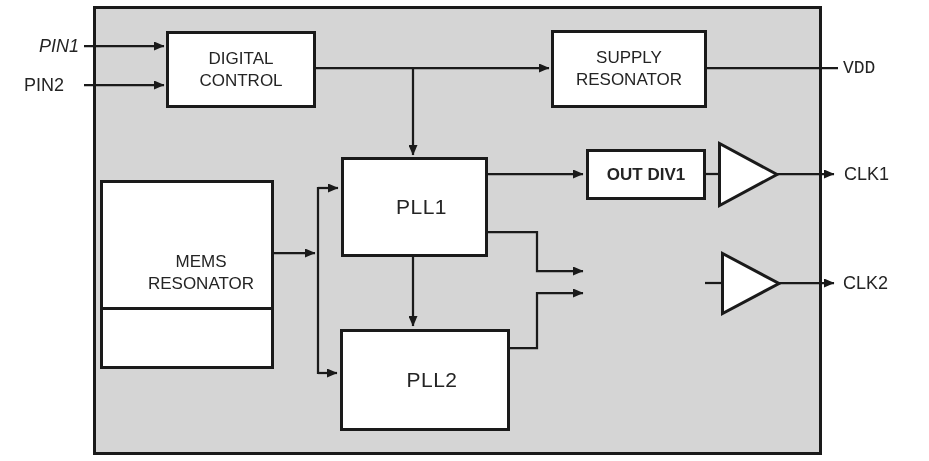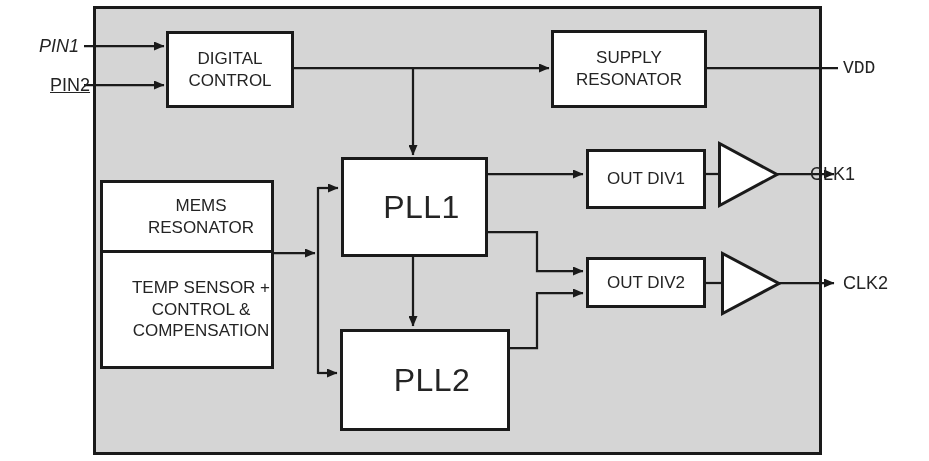--- a/index.html
+++ b/index.html
@@ -13,21 +13,21 @@
   .stage{position:relative;width:929px;height:461px;}
   svg.wiring{position:absolute;left:0;top:0;z-index:1;}
   .chip-rect{fill:var(--chip-fill);stroke:var(--line);stroke-width:3;}
   .wire{stroke:var(--line);stroke-width:2.25;fill:none;}
   .buffer{fill:var(--block-fill);stroke:var(--line);stroke-width:3;}
   .block{
     position:absolute;z-index:2;background:var(--block-fill);
     border:3px solid var(--line);display:flex;align-items:center;justify-content:center;
     text-align:center;font-size:17px;line-height:1.28;color:var(--text);
   }
-  .block.pll{font-size:32px;letter-spacing:0.5px;padding-left:14px;}
+  .block.pll{font-size:21px;letter-spacing:0.5px;padding-left:14px;}
   .mems-split{flex-direction:column;align-items:stretch;padding:0;}
   .mems-section{display:flex;align-items:center;justify-content:center;text-align:center;padding-left:28px;}
   .mems-top{height:70px;border-bottom:3px solid var(--line);}
   .mems-bottom{flex:1;}
   .pin-label{
     position:absolute;z-index:2;font-size:18px;line-height:20px;white-space:nowrap;
     color:var(--text);
   }
 </style>
 </head>
@@ -66,52 +66,46 @@
     <path class="wire" d="M705 174 H720"></path>
     <path class="wire" d="M705 283 H723"></path>
 
     <polygon class="buffer" points="719.5,143.5 719.5,205.5 777,174.5"></polygon>
     <polygon class="buffer" points="722.5,253.5 722.5,313.5 779,283.5"></polygon>
 
     <path class="wire" d="M777 174 H834" marker-end="url(#arrow)"></path>
     <path class="wire" d="M779 283 H834" marker-end="url(#arrow)"></path>
   </svg>
 
-  <div class="block" style="left:166px;top:31px;width:128px;height:77px;">
+  <div class="block" style="left:166px;top:31px;width:150px;height:77px;">
     <span>DIGITAL CONTROL</span>
   </div>
 
   <div class="block" style="left:551px;top:30px;width:156px;height:78px;">
     <span>SUPPLY RESONATOR</span>
   </div>
 
   <div class="block mems-split" style="left:100px;top:180px;width:174px;height:189px;">
     <div class="mems-section mems-top">
       <span>MEMS RESONATOR</span>
     </div>
-    <div class="mems-section mems-bottom">
-      <span>TEMP SENSOR + CONTROL &amp; COMPENSATION</span>
-    </div>
   </div>
 
   <div class="block pll" style="left:341px;top:157px;width:147px;height:100px;">
     <span>PLL1</span>
   </div>
 
   <div class="block pll" style="left:340px;top:329px;width:170px;height:102px;">
     <span>PLL2</span>
   </div>
 
-  <div class="block" style="left:586px;top:149px;width:120px;height:60px;">
+  <div class="block" style="left:586px;top:149px;width:120px;height:51px;font-weight:bold;">
     <span>OUT DIV1</span>
   </div>
 
-  <div class="block" style="left:586px;top:257px;width:120px;height:51px;">
-    <span>OUT DIV2</span>
-  </div>
 
   <div class="pin-label" style="left:39px;top:36px;font-style:italic;">PIN1</div>
-  <div class="pin-label" style="left:50px;top:75px;text-decoration:underline;">PIN2</div>
+  <div class="pin-label" style="left:24px;top:75px;">PIN2</div>
   <div class="pin-label" style="left:843px;top:58px;font-family:Liberation Mono, monospace;">VDD</div>
-  <div class="pin-label" style="left:810px;top:164px;">CLK1</div>
+  <div class="pin-label" style="left:844px;top:164px;">CLK1</div>
   <div class="pin-label" style="left:843px;top:273px;text-align:right;">CLK2</div>
 
 </div>
 
 </body></html>

